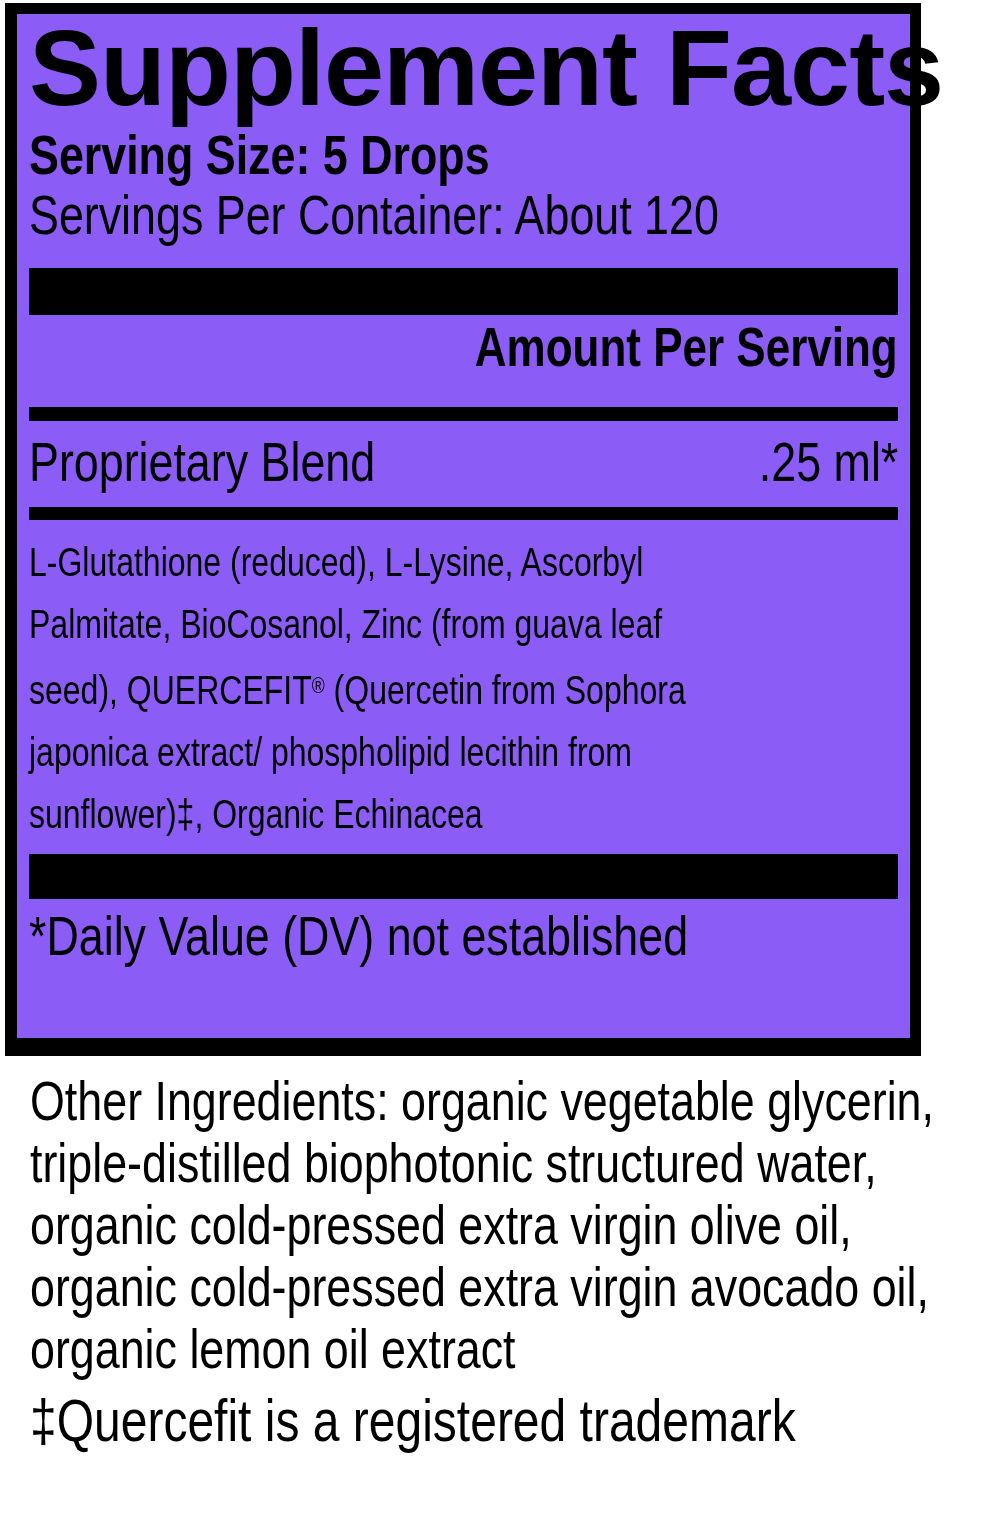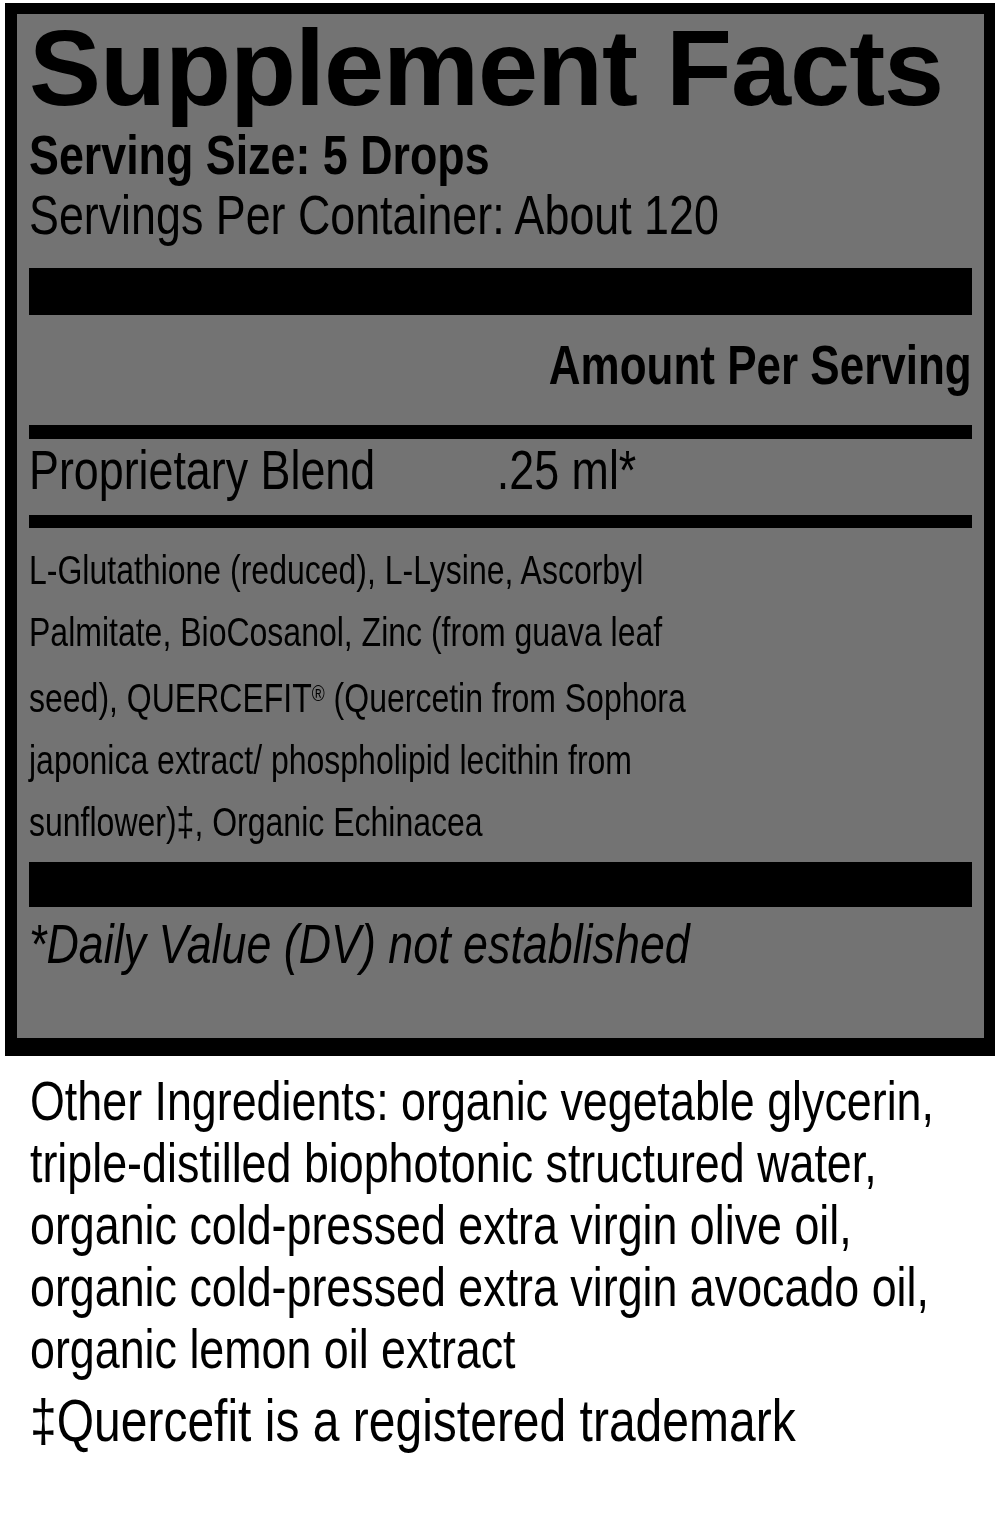--- a/index.html
+++ b/index.html
@@ -11,27 +11,27 @@
   }
   .label-root {
     position: relative;
     width: 1000px; height: 1523px;
     background: #ffffff;
     overflow: hidden;
   }
   .facts-box {
     position: absolute;
     left: 5px; top: 3px;
-    width: 990px; height: 1053px;
+    width: 916px; height: 1053px;
     box-sizing: border-box;
     border: 11px solid #000;
     border-left-width: 12px;
     border-bottom-width: 18px;
     padding: 0 12px;
-    background: #737373;
+    background: #8b5cf6;
   }
   .title {
     margin: 0;
     font-size: 108px;
     line-height: 108px;
     font-weight: bold;
     letter-spacing: -1px;
     white-space: nowrap;
   }
   .serving-line {
@@ -48,47 +48,47 @@
   .cx   { transform-origin: 0 50%; }
   .cx-r { transform-origin: 100% 50%; }
 
   .bar { background: #000; }
   .bar-thick-top   { height: 47px; margin-top: 23px; }
   .bar-thin-upper  { height: 14px; margin-top: 30px; }
   .bar-thin-lower  { height: 13px; margin-top: 15px; }
   .bar-thick-bottom{ height: 45px; margin-top: 9px; }
 
   .amount-row {
-    margin-top: 20px;
+    margin-top: 2px;
     text-align: right;
     font-size: 55px;
     line-height: 60px;
     font-weight: bold;
   }
   .blend-row {
-    margin-top: 1px;
+    margin-top: 11px;
     display: flex;
+    justify-content: space-between;
     align-items: baseline;
     font-size: 56px;
     line-height: 60px;
   }
   .ingredients {
     margin-top: 11px;
     font-size: 40px;
     line-height: 62px;
   }
   .sup {
     font-size: 0.55em;
     vertical-align: 0.5em;
   }
   .dv-note {
     margin-top: 7px;
     font-size: 56px;
     line-height: 60px;
-    font-style: italic;
   }
   .other-ing {
     position: absolute;
     left: 30px; top: 1070px;
     font-size: 56px;
     line-height: 62px;
   }
   .tm-note {
     position: absolute;
     left: 30px; top: 1390px;

